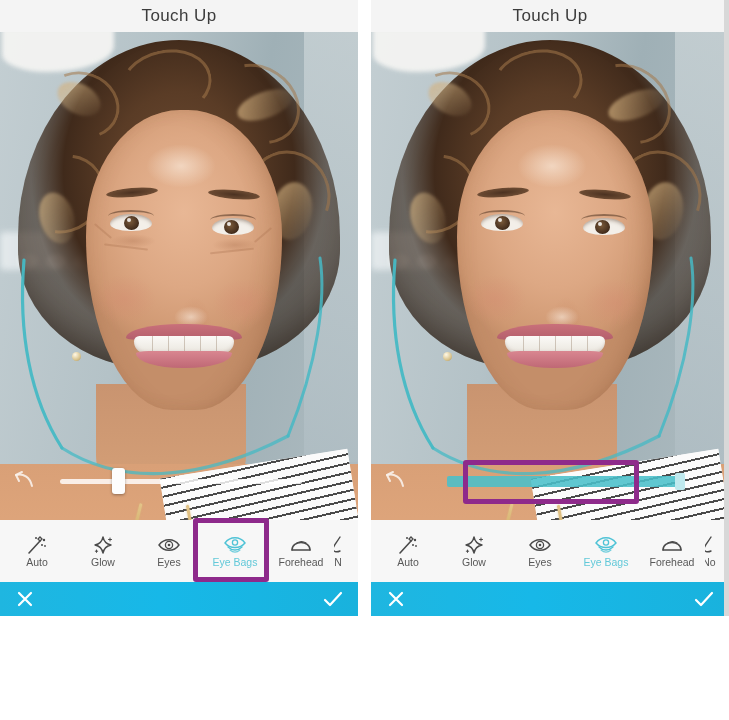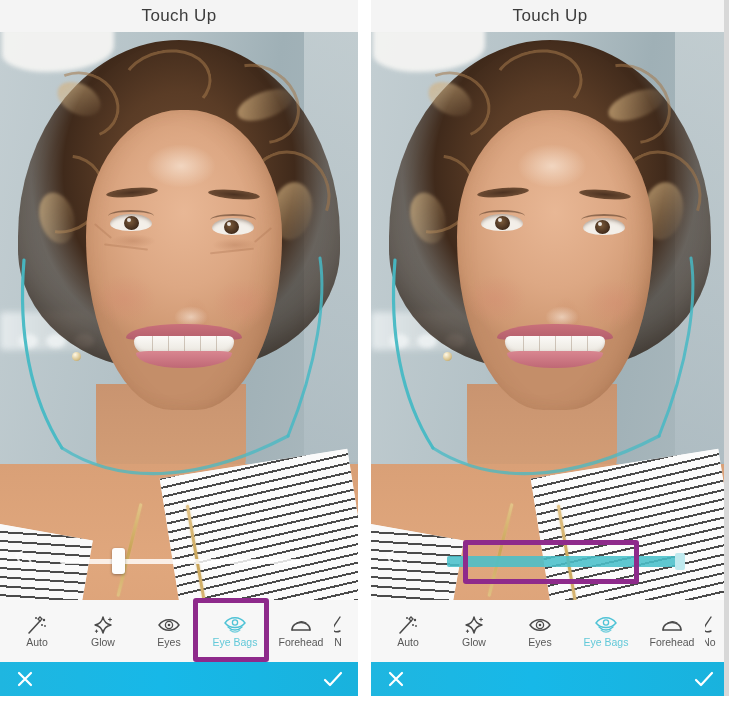--- a/index.html
+++ b/index.html
@@ -6,21 +6,21 @@
   body{
     width:729px;height:720px;overflow:hidden;
     background:#ffffff;
     font-family:"Liberation Sans", sans-serif;
   }
   .screens{
     display:flex;width:729px;height:720px;background:#ffffff;
   }
   .panel{
     position:relative;
-    height:696px;
+    height:616px;
     background:#f2f2f2;
     overflow:hidden;
     display:flex;flex-direction:column;
   }
   .panel.left{width:358px;}
   .gap{width:13px;height:720px;background:#ffffff;flex:0 0 13px;}
   .panel.right{width:358px;}
 
   
   .titlebar{

